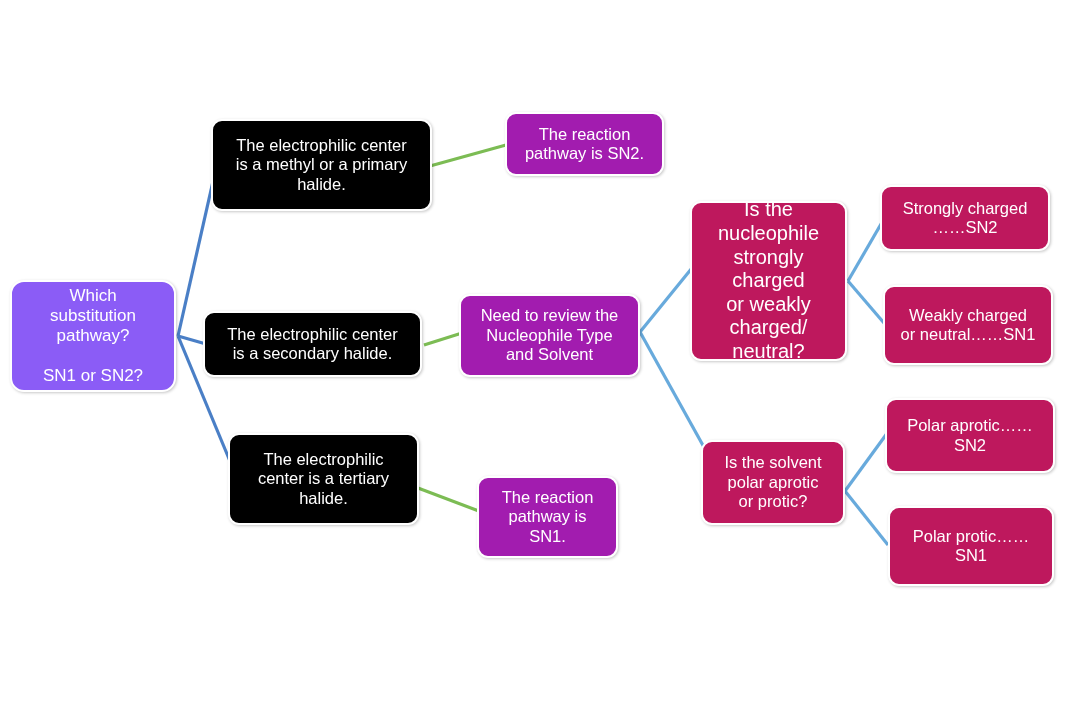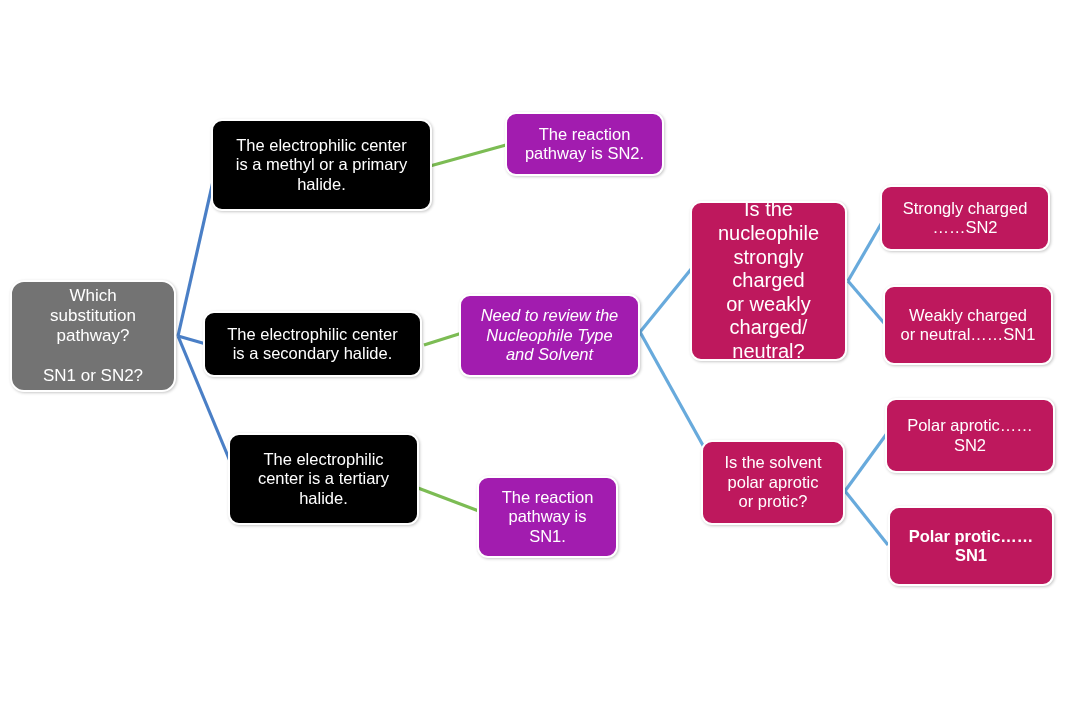--- a/index.html
+++ b/index.html
@@ -33,21 +33,21 @@
     border-radius: 11px;
     color: #ffffff;
     line-height: 1.18;
     white-space: pre-line;
     padding: 4px 8px;
     border: 2px solid #ffffff;
     box-shadow: 1px 1px 3px rgba(0,0,0,0.22);
     z-index: 2;
   }
   .node.root {
-    background: #737373;
+    background: #8b5cf6;
     border-radius: 14px;
   }
   .node.blue-dark {
     background: #000000;
   }
   .node.blue-light {
     background: #be185d;
   }
   .node.green {
     background: #7cb košt;
@@ -109,21 +109,21 @@
     <span class="txt">The electrophilic
 center is a tertiary
 halide.</span>
   </div>
 
   <div class="node green" style="left:505px; top:112px; width:159px; height:64px; font-size:16.5px;">
     <span class="txt">The reaction
 pathway is SN2.</span>
   </div>
 
-  <div class="node green" style="left:459px; top:294px; width:181px; height:83px; font-size:16.5px;font-style:italic;">
+  <div class="node green" style="left:459px; top:294px; width:181px; height:83px; font-size:16.5px;">
     <span class="txt">Need to review the
 Nucleophile Type
 and Solvent</span>
   </div>
 
   <div class="node green" style="left:477px; top:476px; width:141px; height:82px; font-size:16.5px;">
     <span class="txt">The reaction
 pathway is
 SN1.</span>
   </div>
@@ -151,18 +151,18 @@
   <div class="node blue-light" style="left:883px; top:285px; width:170px; height:80px; font-size:16.5px;text-align:center;">
     <span class="txt">Weakly charged
 or neutral……SN1</span>
   </div>
 
   <div class="node blue-light" style="left:885px; top:398px; width:170px; height:75px; font-size:16.5px;justify-content:center;">
     <span class="txt">Polar aprotic……
 SN2</span>
   </div>
 
-  <div class="node blue-light" style="left:888px; top:506px; width:166px; height:80px; font-size:16.5px;font-weight:bold;">
+  <div class="node blue-light" style="left:888px; top:506px; width:166px; height:80px; font-size:16.5px;">
     <span class="txt">Polar protic……
 SN1</span>
   </div>
 
 </div>
 
 </body></html>

